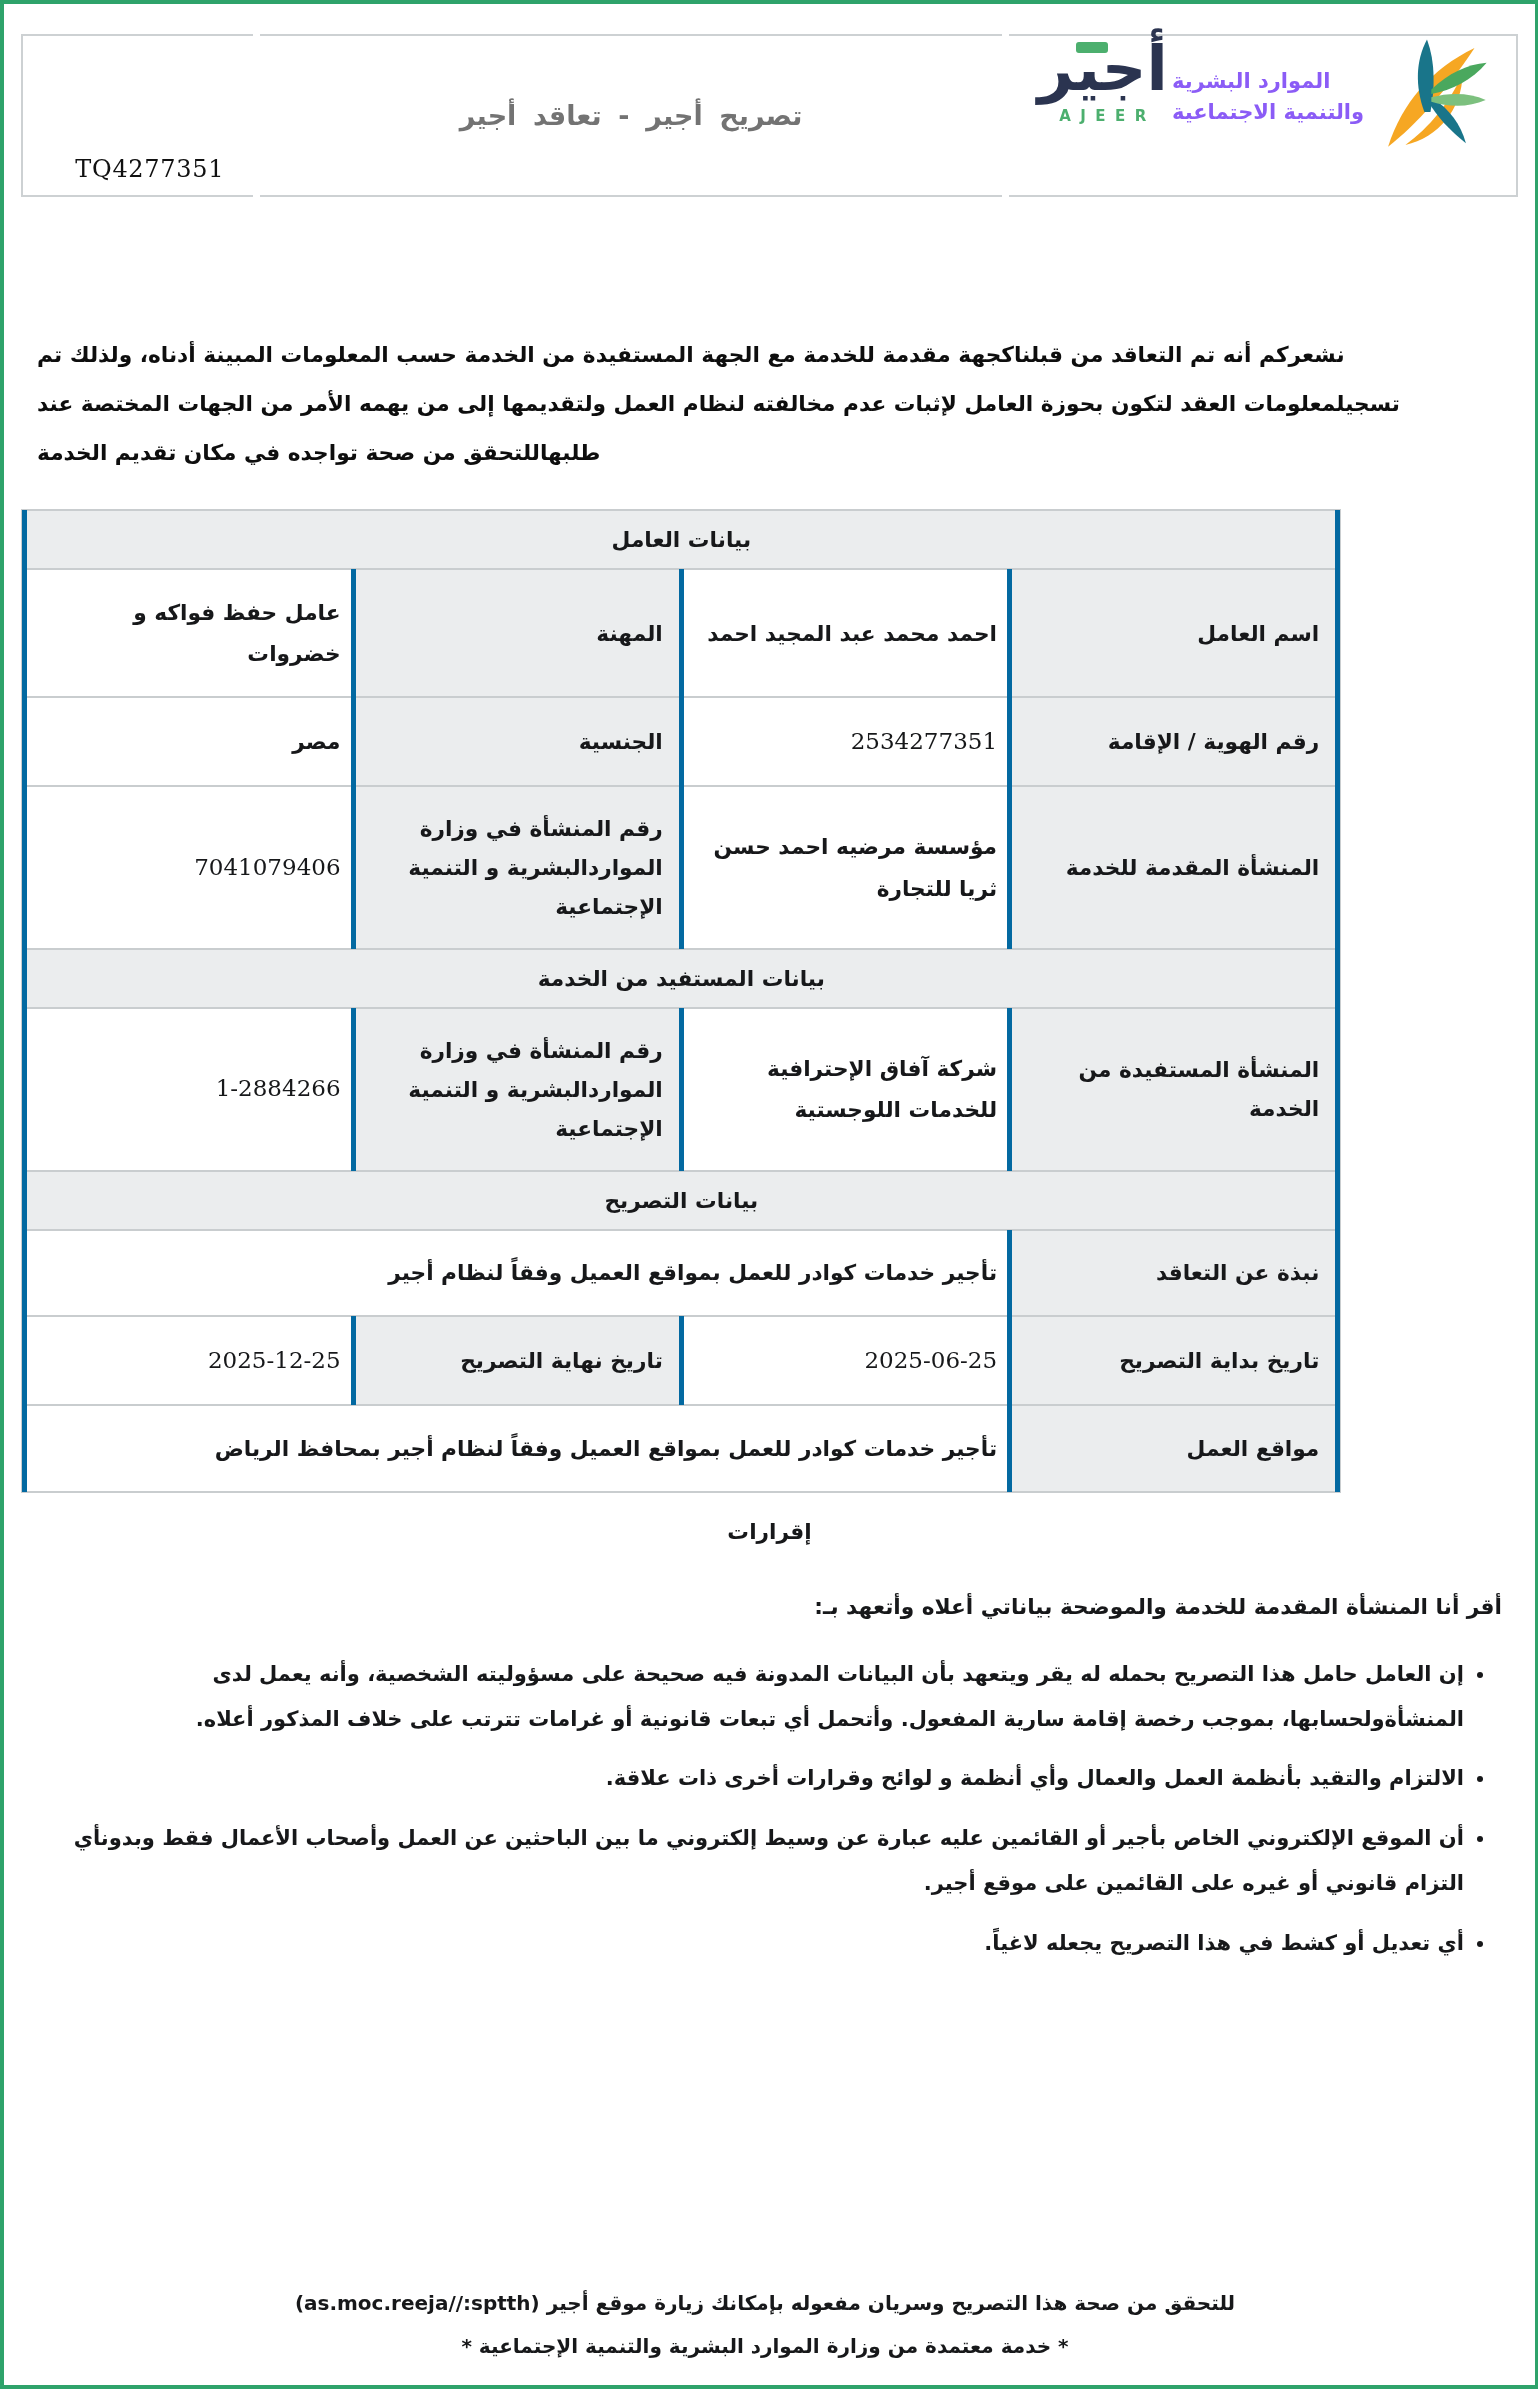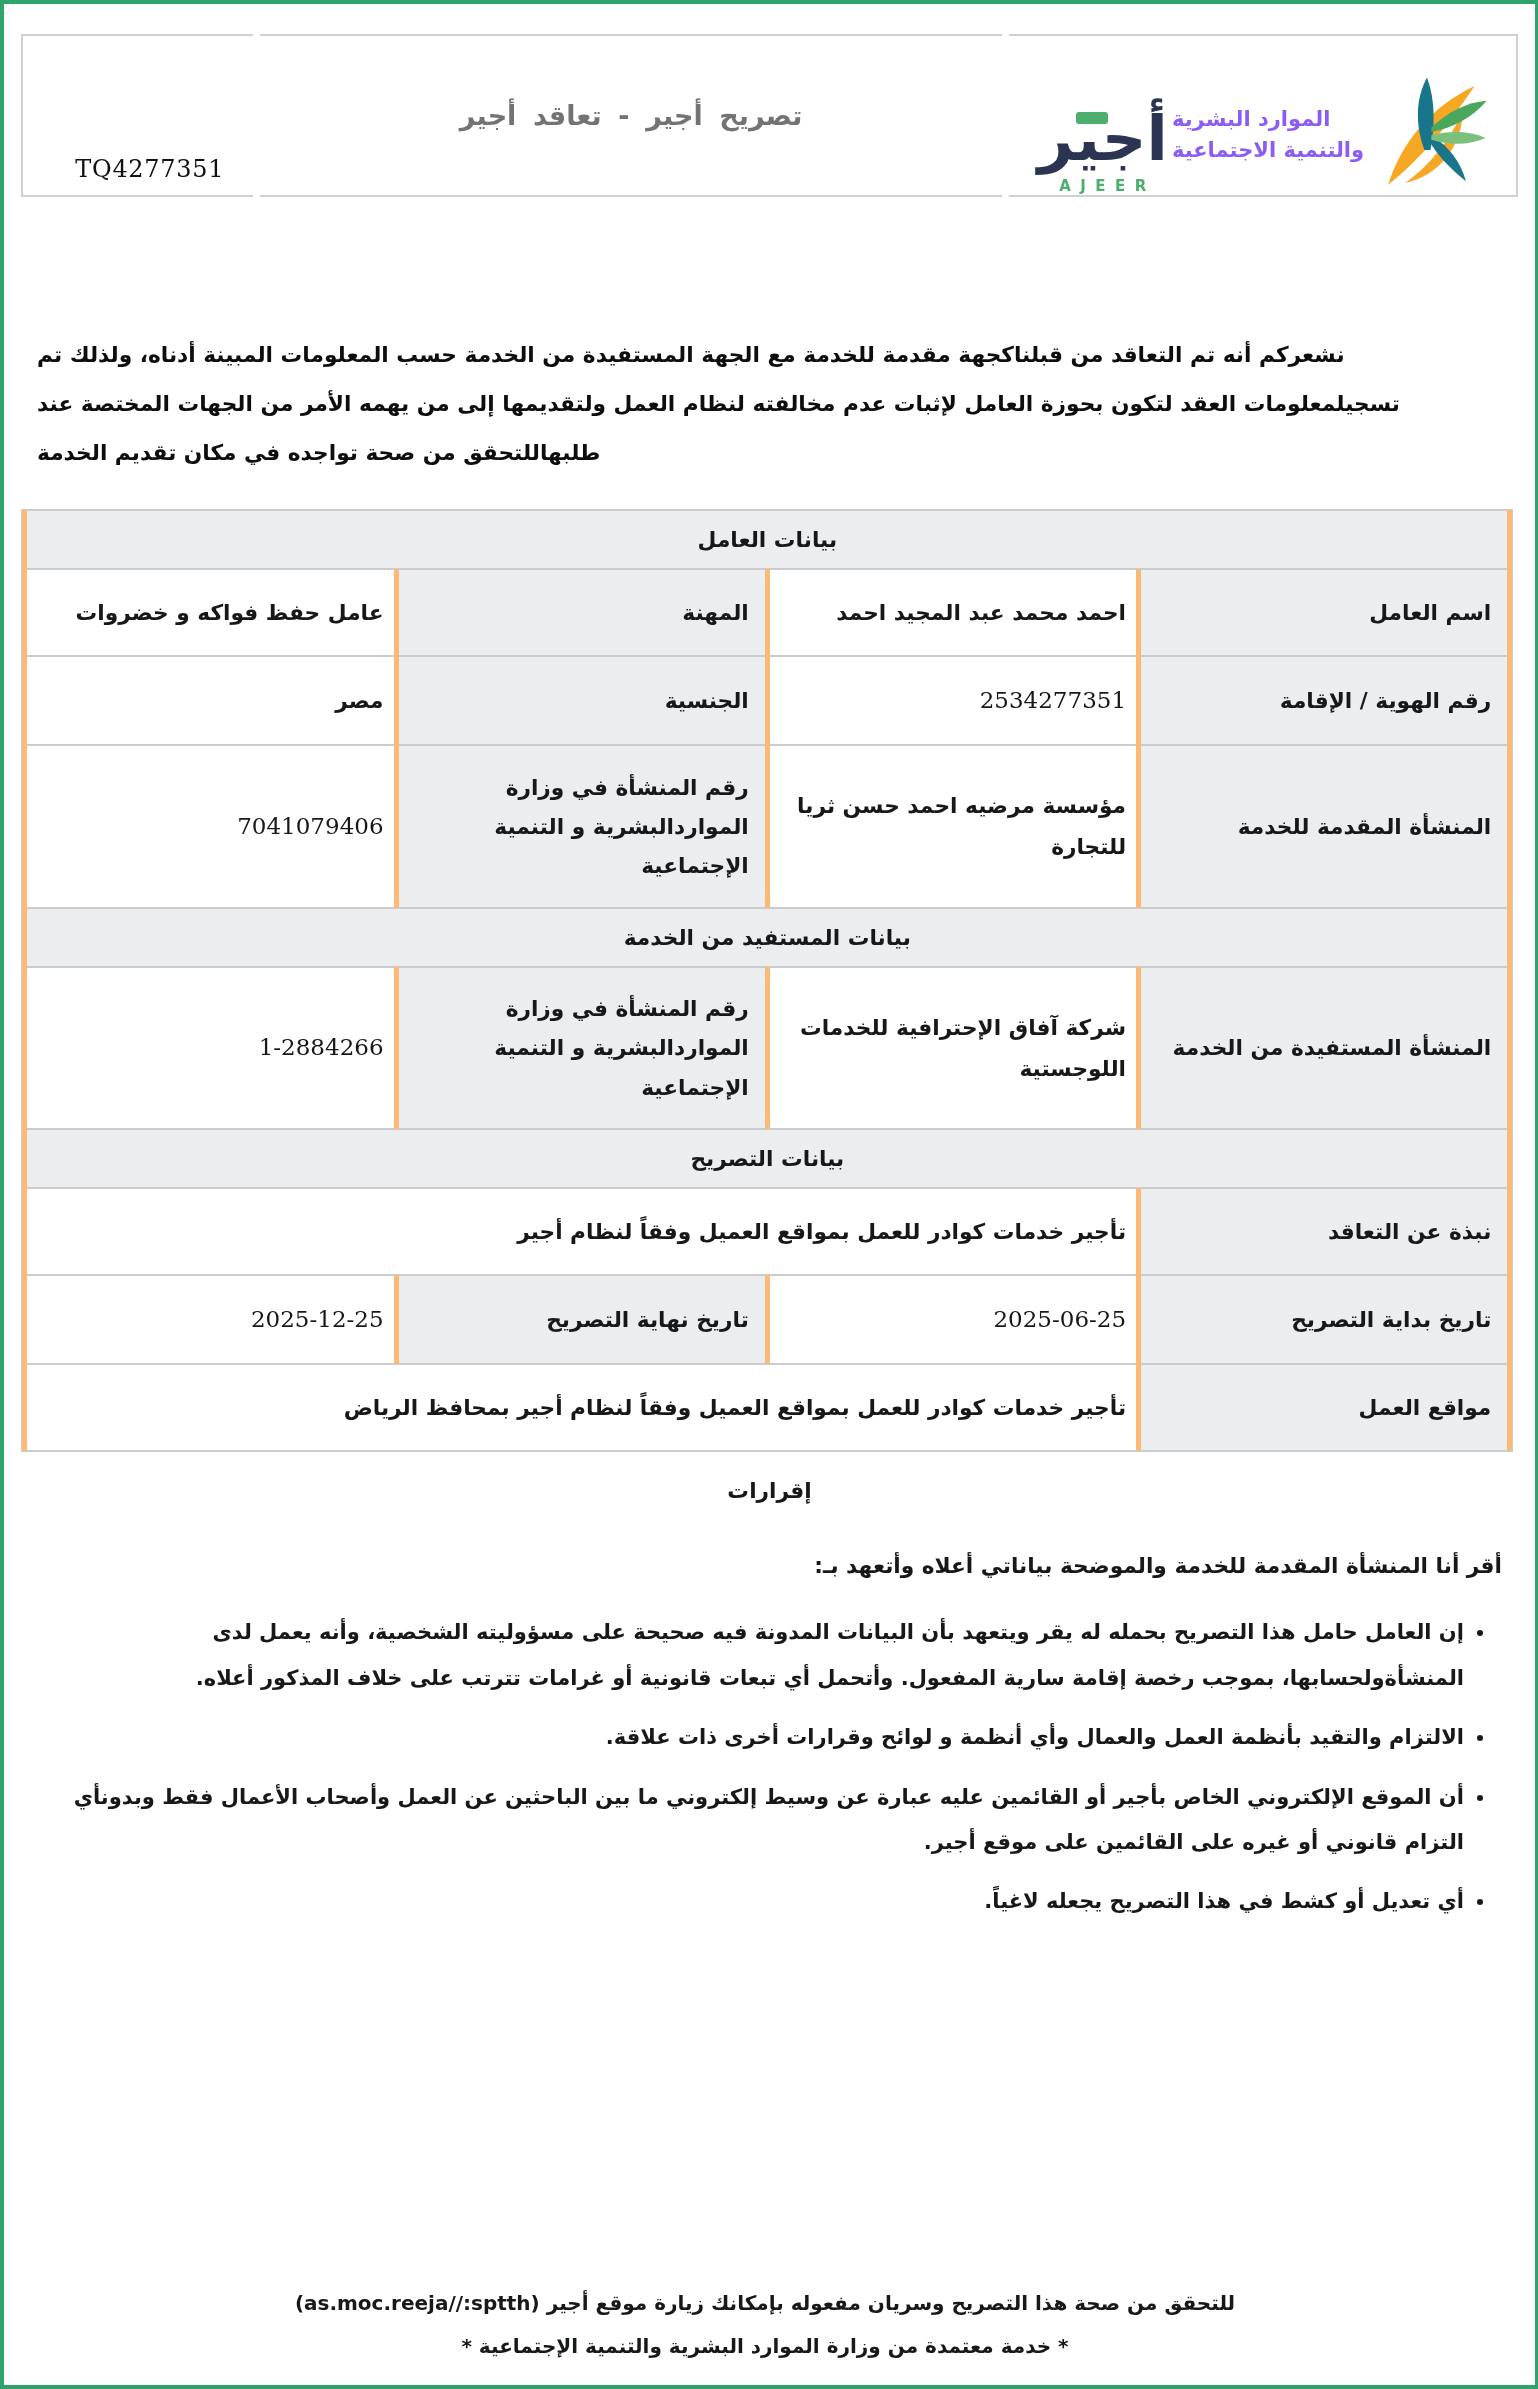--- a/index.html
+++ b/index.html
@@ -52,21 +52,21 @@
   .doc-title {
     direction: rtl;
     font-size: 27px;
     font-weight: bold;
     word-spacing: 7.2px;
     color: #737373;
   }
   .hcell-logos {
     flex: 0 0 477px;
     display: flex;
-    align-items: flex-end;
+    align-items: flex-start;
     justify-content: space-between;
     padding: 0 19px 0 24.6px;
   }
 
   
   .ajeer-logo { text-align: center; }
   .ajeer-ar {
     position: relative;
     direction: rtl;
     font-size: 62px;
@@ -113,27 +113,27 @@
     text-align: left;
     font-size: 21.7px;
     font-weight: bold;
     line-height: 2.25;
     color: #0e0e0e;
   }
 
   
   .data-table {
     direction: rtl;
-    width: 1492px;
+    width: 1320px;
     margin: 0 17.3px;
     border-collapse: separate;
     border-spacing: 5.8px 0;
     table-layout: fixed;
     border: 1.4px solid #c9cdcf;
-    background: #fdba74;
+    background: #0369a1;
     font-size: 21.7px;
     font-weight: bold;
   }
   .data-table td {
     border-top: 1.4px solid #c9cdcf;
     border-bottom: 1.4px solid #c9cdcf;
     vertical-align: middle;
   }
   .data-table td.sec {
     background: #ebedee;

